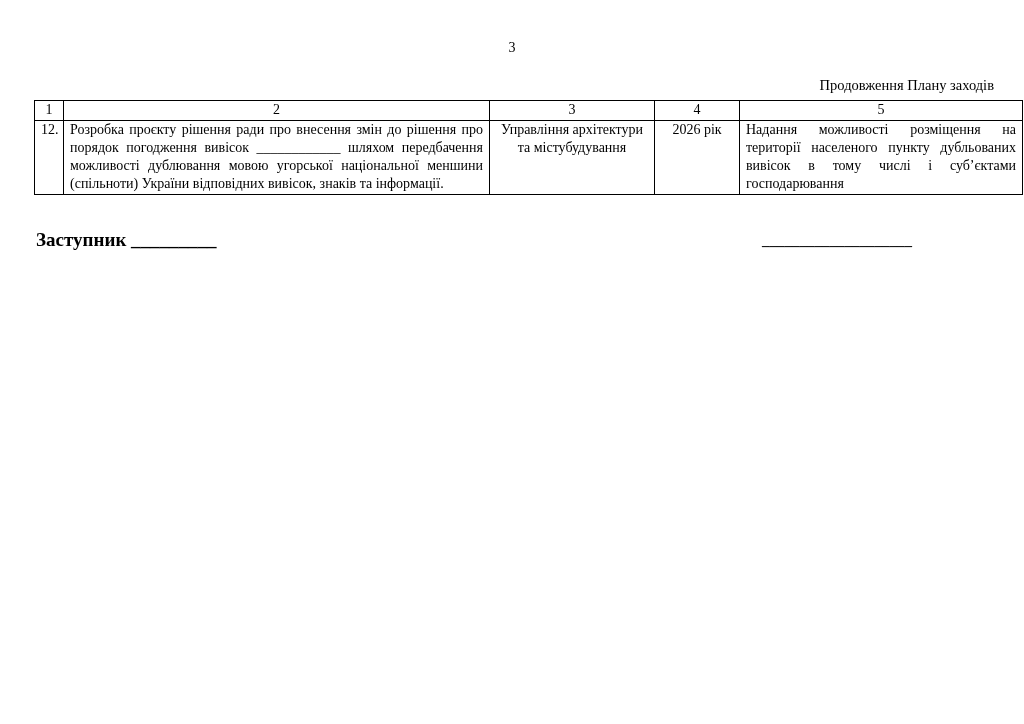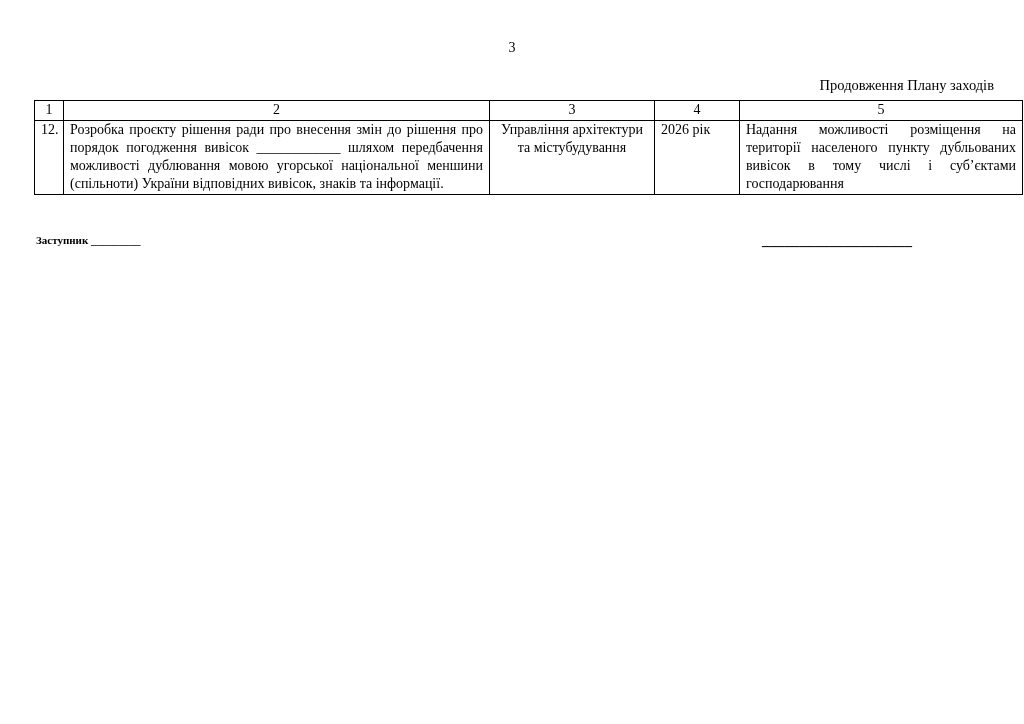--- a/index.html
+++ b/index.html
@@ -49,28 +49,28 @@
     text-align: center;
     font-size: 13.5px;
     line-height: 15px;
     height: 16px;
     padding: 0;
     vertical-align: middle;
   }
   td.cell-num { text-align: left; padding: 0 2px; }
   td.cell-measure { text-align: justify; }
   td.cell-resp { text-align: center; }
-  td.cell-term { }
+  td.cell-term { text-align: center; }
   td.cell-result { text-align: justify; }
   .signature-label {
     position: absolute;
     left: 36px;
     top: 231px;
     font-weight: bold;
-    font-size: 11px;
+    font-size: 19px;
     line-height: 18px;
   }
   .signature-line {
     position: absolute;
     left: 762px;
     top: 231px;
     font-weight: bold;
     font-size: 15px;
     line-height: 18px;
     white-space: nowrap;

